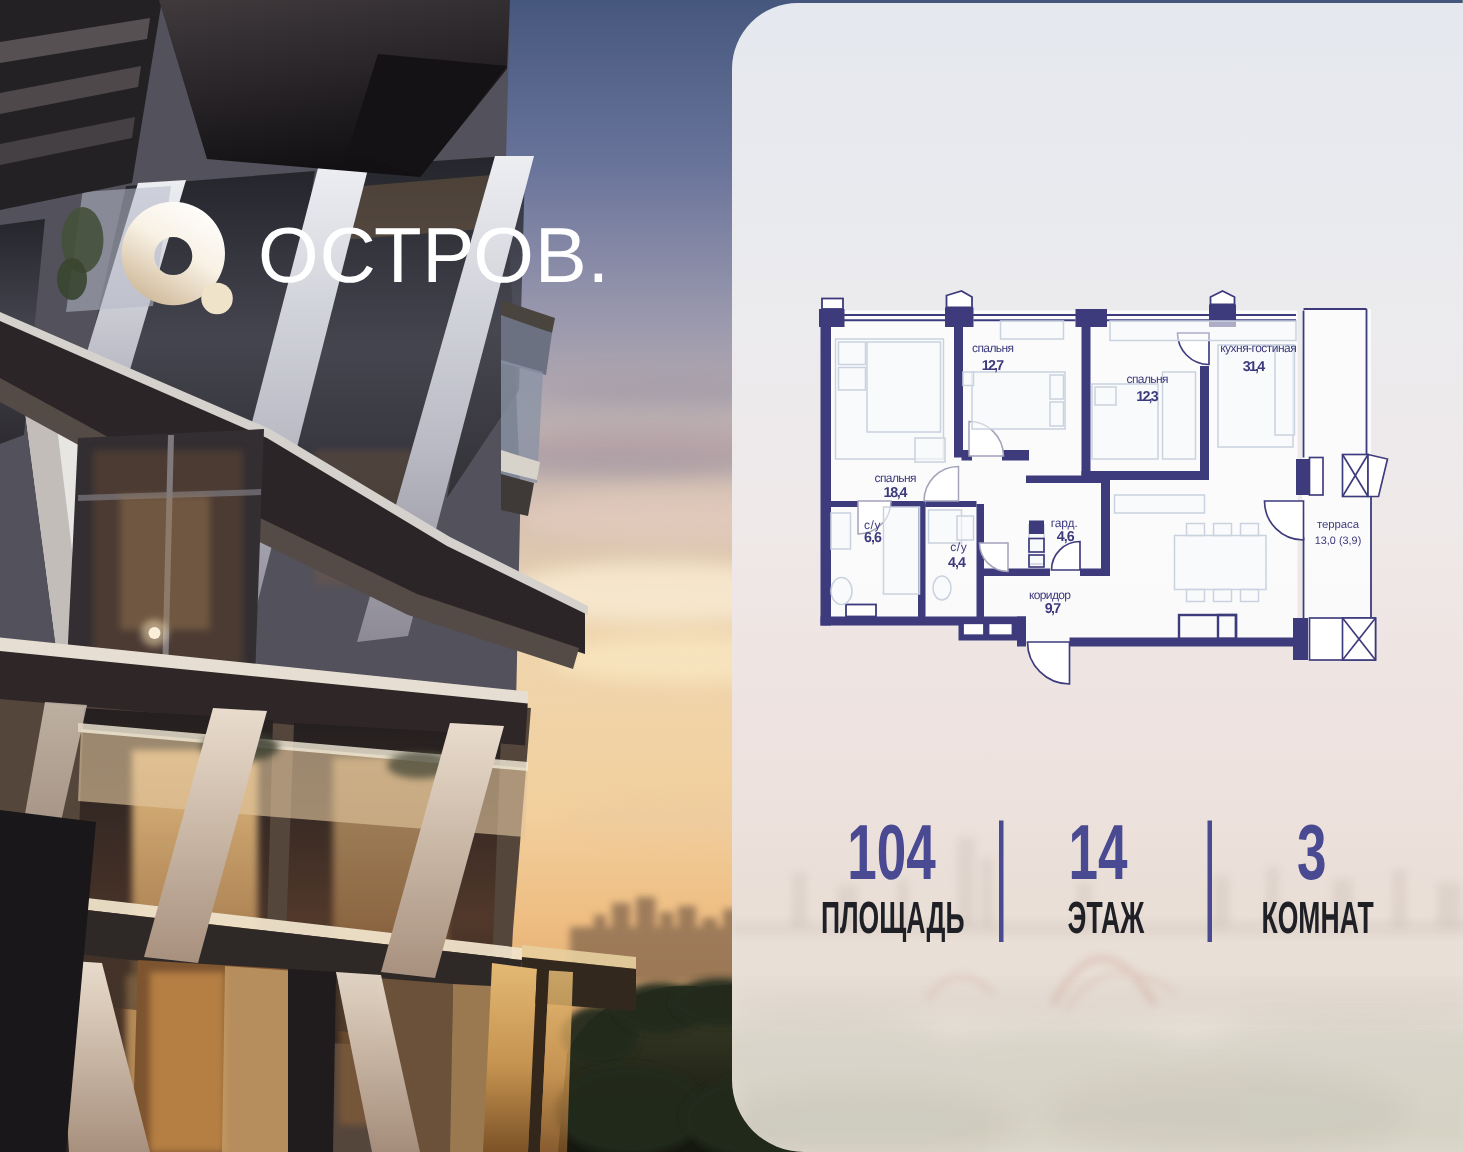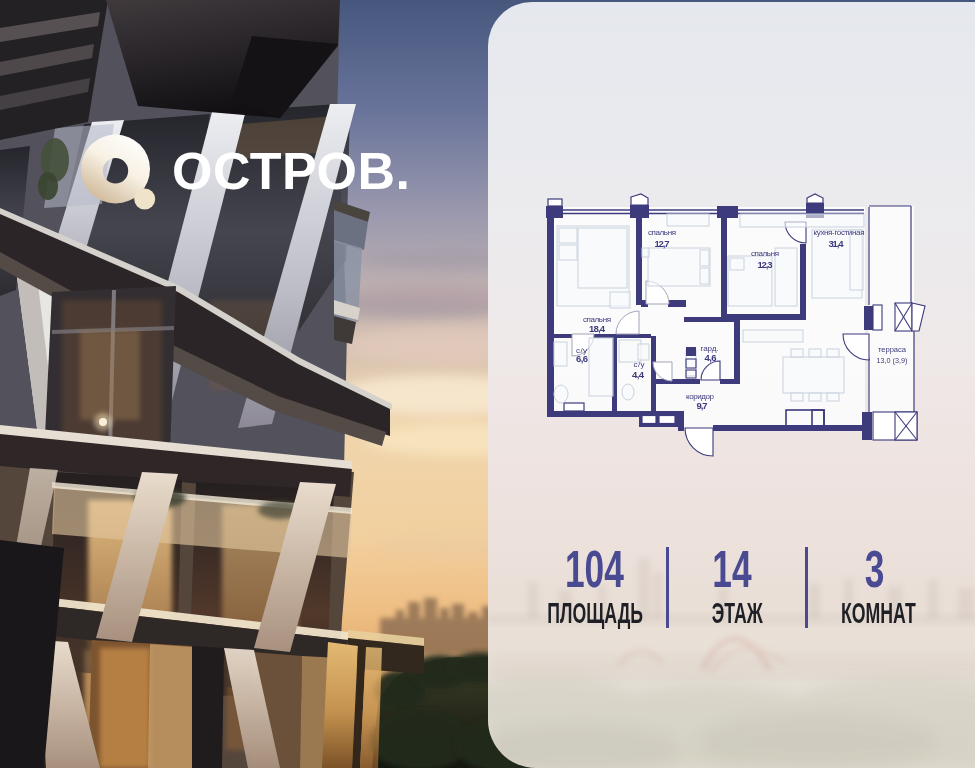--- a/index.html
+++ b/index.html
@@ -1,18 +1,18 @@
 <!DOCTYPE html>
 <html><head><meta charset="utf-8">
 <style>
 html,body{margin:0;padding:0;background:#888}
 #stage{position:relative;width:975px;height:768px;overflow:hidden;font-family:"Liberation Sans",sans-serif}
 #photo{position:absolute;left:0;top:0}
 #logo{position:absolute;left:79px;top:128px;width:420px;height:84px}
-#logotxt{position:absolute;left:172px;top:141px;font-size:52px;font-weight:700;color:#fff;letter-spacing:0.5px}
+#logotxt{position:absolute;left:172px;top:141px;font-size:52px;font-weight:400;color:#fff;letter-spacing:0.5px}
 #card{position:absolute;left:488px;top:2px;width:499px;height:766px;border-radius:44px 0 0 48px;overflow:hidden}
 #cardbg{position:absolute;left:0;top:0;width:499px;height:766px}
 #plan{position:absolute;left:44px;top:186px}
 #stats{position:absolute;left:0;top:540px;width:412px;height:110px}
 .num{position:absolute;color:#4a4a93;font-size:52px;font-weight:700;transform:scaleX(0.68);transform-origin:center;white-space:nowrap;line-height:52px}
 .lbl{position:absolute;color:#1f1f26;font-size:30px;font-weight:700;transform:scaleX(0.59);transform-origin:center;white-space:nowrap;line-height:30px}
 .div{position:absolute;width:2.5px;background:#4a4a93}
 </style></head>
 <body>
 <div id="stage">

